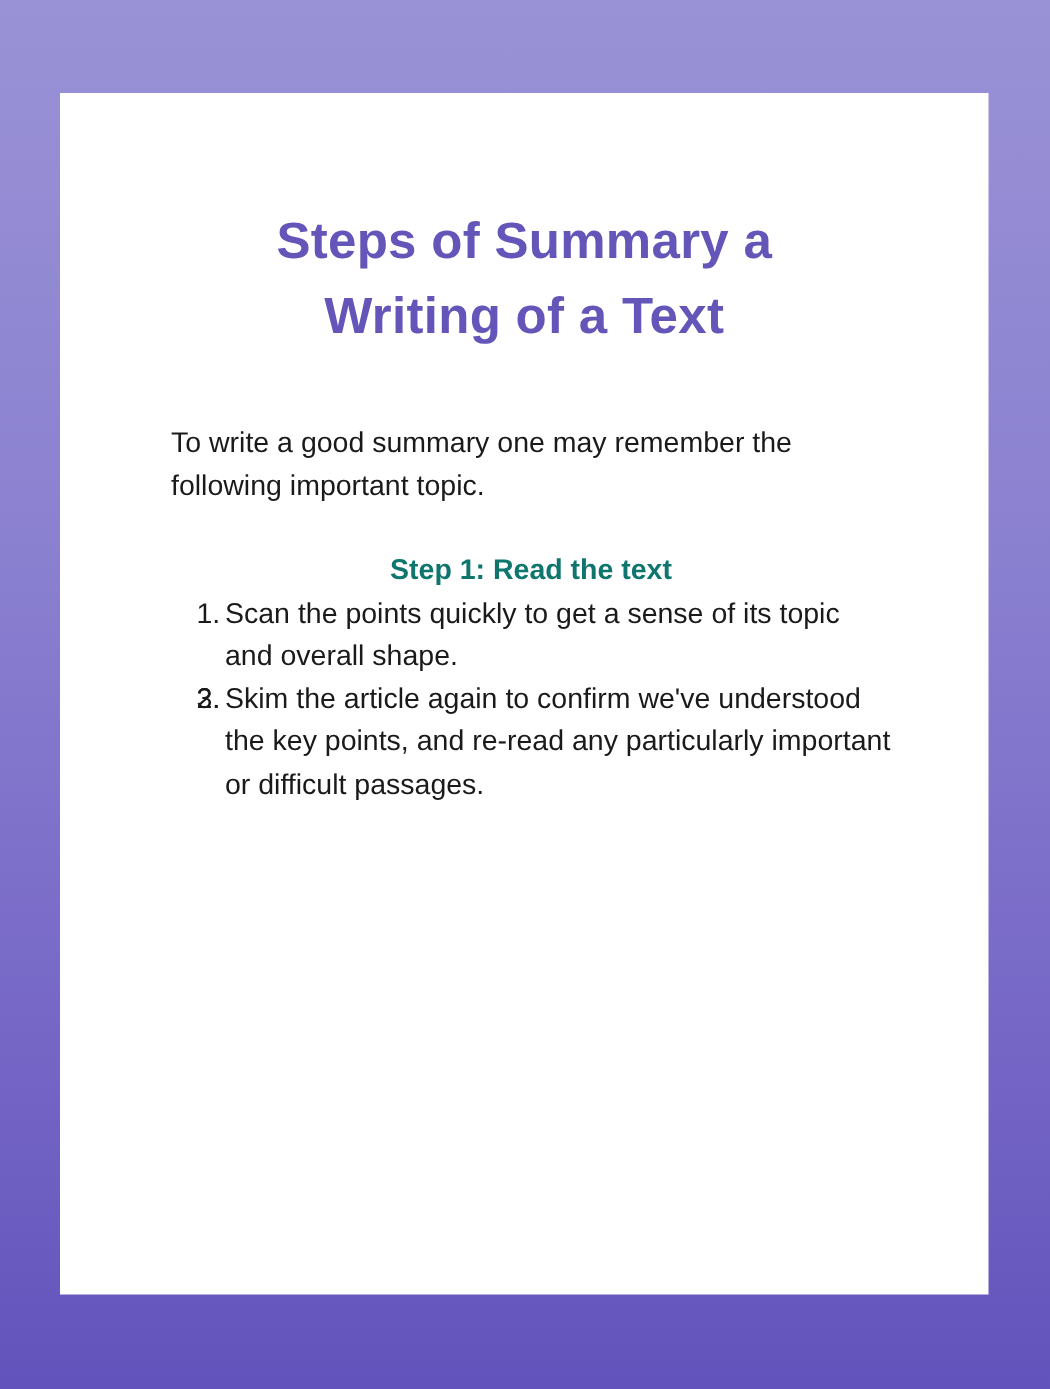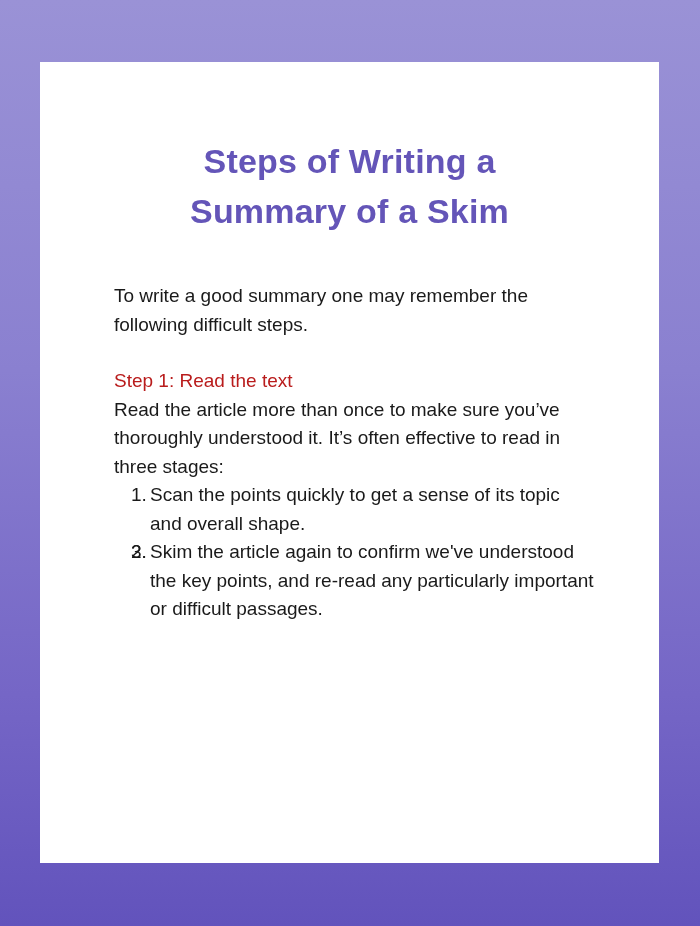--- a/index.html
+++ b/index.html
@@ -24,40 +24,39 @@
       line-height: 50px;
       letter-spacing: 0.2px;
     }
     .content {
       position: absolute; left: 74px; top: 220px; width: 480px;
       color: #1a1a1a;
       font-size: 19px;
       line-height: 28.5px;
     }
     .intro { margin: 0; }
-    .step-heading { margin: 28px 0 0 0; font-weight: normal; color: #b91c1c; }
+    .step-heading { margin: 28px 0 0 0; font-weight: bold; color: #0f766e; text-align: center; }
     .step-body { margin: 0; }
     .stages { list-style: none; margin: 0; padding: 0; }
     .stage { position: relative; padding-left: 36px; }
     .stage-num { position: absolute; left: 17px; top: 0; }
   </style>
 </head>
 <body>
 
 <div class="card">
   <div class="title">
-    <div>Steps of Writing a</div>
-    <div>Summary of a Skim</div>
+    <div>Steps of Summary a</div>
+    <div>Writing of a Text</div>
   </div>
 
   <div class="content">
-    <p class="intro">To write a good summary one may remember the following difficult steps.</p>
+    <p class="intro">To write a good summary one may remember the following important topic.</p>
 
     <p class="step-heading">Step 1: Read the text</p>
-    <p class="step-body">Read the article more than once to make sure you’ve thoroughly understood it. It’s often effective to read in three stages:</p>
 
     <ol class="stages">
       <li class="stage">
         <span class="stage-num">1.</span>
         <span>Scan the points quickly to get a sense of its topic and overall shape.</span>
       </li>
       <li class="stage">
         <span class="stage-num">2.</span>
       </li>
       <li class="stage">

